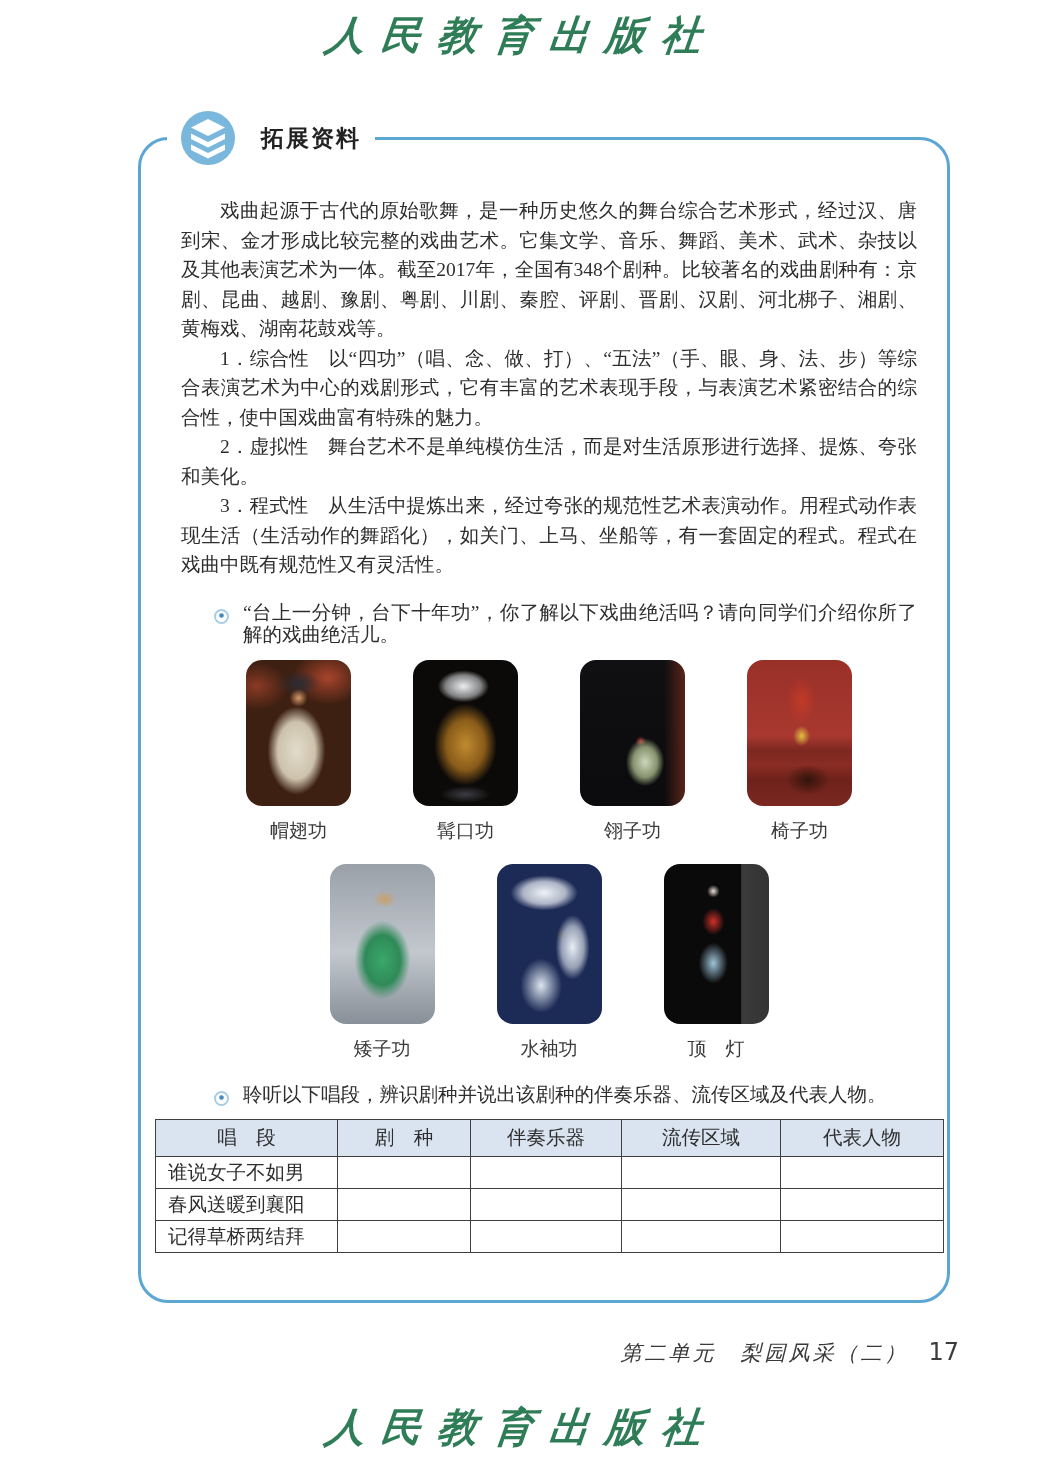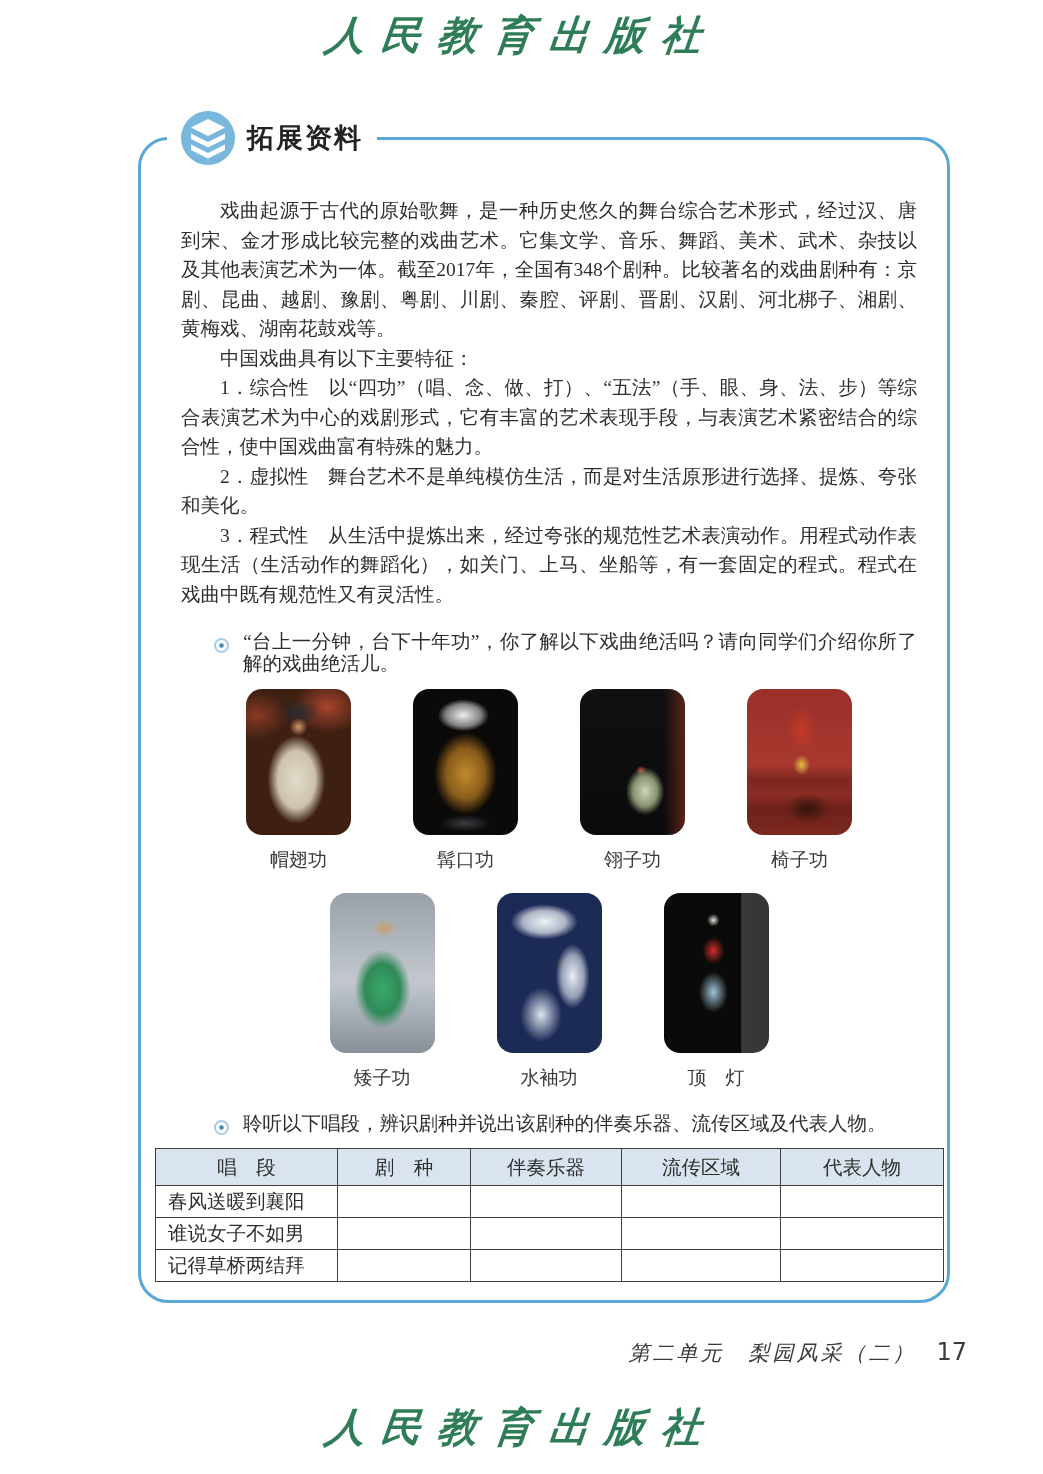--- a/index.html
+++ b/index.html
@@ -29,21 +29,21 @@
     border:3px solid #5ca6d4; border-radius:30px;
   }
   #panel-header {
     position:absolute; top:-29px; left:26px;
     display:flex; align-items:center; gap:12px;
     background:#ffffff; padding:0 14px;
   }
   #panel-header .hicon { width:54px; height:54px; display:block; }
   #panel-title {
     font-family:"Liberation Sans", sans-serif;
-    font-weight:bold; font-size:27px; color:#222; letter-spacing:2px;
+    font-weight:bold; font-size:23px; color:#222; letter-spacing:2px;margin-left:14px;
   }
 
   #panel-content { padding:56px 30px 0 40px; }
 
   .para {
     font-size:19.5px; line-height:29.5px; text-indent:2em;
     text-align:justify;
   }
 
   
@@ -123,21 +123,21 @@
   .otable th, .otable td { border:1.6px solid #3f3f3f; }
   .otable th {
     background:#d9e4f0; height:37px;
     font-size:19.5px; font-weight:normal; color:#2e2e2e; text-align:center;
   }
   .otable td { height:32px; font-size:19.5px; }
   .otable td.rowlabel { padding-left:12px; }
 
   
   #footer {
-    position:absolute; top:1338px; right:76px;
+    position:absolute; top:1338px; right:84px;
     display:flex; align-items:baseline; gap:20px;
   }
   #footer-unit {
     font-family:"DejaVu Serif", serif; font-style:italic;
     font-size:21px; color:#3a3a3a; letter-spacing:3px;
   }
   #footer-page {
     font-family:"DejaVu Sans", sans-serif;
     font-size:24px; color:#3c3c3c;
   }
@@ -155,21 +155,20 @@
       <path d="M27 8 L44 16.5 L27 25 L10 16.5 Z" fill="#ffffff"></path>
       <path d="M10 22.5 L27 31 L44 22.5 L44 28 L27 36.5 L10 28 Z" fill="#ffffff"></path>
       <path d="M10 33.5 L27 42 L44 33.5 L44 39 L27 47.5 L10 39 Z" fill="#ffffff"></path>
     </svg>
     <span id="panel-title">拓展资料</span>
   </div>
 
   <div id="panel-content">
 
     <p class="para">戏曲起源于古代的原始歌舞，是一种历史悠久的舞台综合艺术形式，经过汉、唐到宋、金才形成比较完整的戏曲艺术。它集文学、音乐、舞蹈、美术、武术、杂技以及其他表演艺术为一体。截至2017年，全国有348个剧种。比较著名的戏曲剧种有：京剧、昆曲、越剧、豫剧、粤剧、川剧、秦腔、评剧、晋剧、汉剧、河北梆子、湘剧、黄梅戏、湖南花鼓戏等。</p>
-    <p class="para">中国戏曲具有以下主要特征：</p>
     <p class="para">1．综合性　以“四功”（唱、念、做、打）、“五法”（手、眼、身、法、步）等综合表演艺术为中心的戏剧形式，它有丰富的艺术表现手段，与表演艺术紧密结合的综合性，使中国戏曲富有特殊的魅力。</p>
     <p class="para">2．虚拟性　舞台艺术不是单纯模仿生活，而是对生活原形进行选择、提炼、夸张和美化。</p>
     <p class="para">3．程式性　从生活中提炼出来，经过夸张的规范性艺术表演动作。用程式动作表现生活（生活动作的舞蹈化），如关门、上马、坐船等，有一套固定的程式。程式在戏曲中既有规范性又有灵活性。</p>
 
     <div class="bullet-item">
       <span class="ring">
           <i></i>
         </span>
       <div class="btext">“台上一分钟，台下十年功”，你了解以下戏曲绝活吗？请向同学们介绍你所了解的戏曲绝活儿。</div>
     </div>
@@ -227,28 +226,28 @@
         <tr>
           <th>唱　段</th>
           <th>剧　种</th>
           <th>伴奏乐器</th>
           <th>流传区域</th>
           <th>代表人物</th>
         </tr>
       </thead>
       <tbody>
         <tr>
+          <td class="rowlabel">谁说女子不如男</td>
+          <td></td>
+          <td></td>
+          <td></td>
+          <td></td>
+        </tr>
+        <tr>
           <td class="rowlabel">春风送暖到襄阳</td>
-          <td></td>
-          <td></td>
-          <td></td>
-          <td></td>
-        </tr>
-        <tr>
-          <td class="rowlabel">谁说女子不如男</td>
           <td></td>
           <td></td>
           <td></td>
           <td></td>
         </tr>
         <tr>
           <td class="rowlabel">记得草桥两结拜</td>
           <td></td>
           <td></td>
           <td></td>

